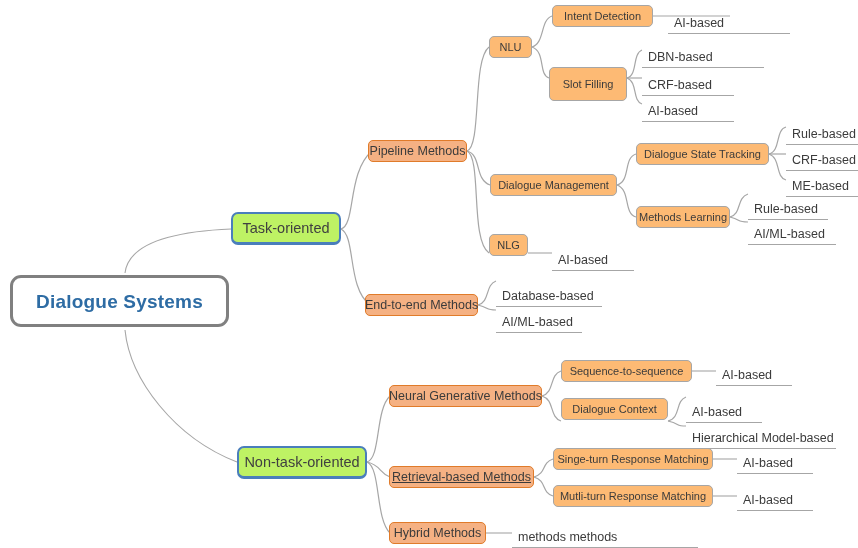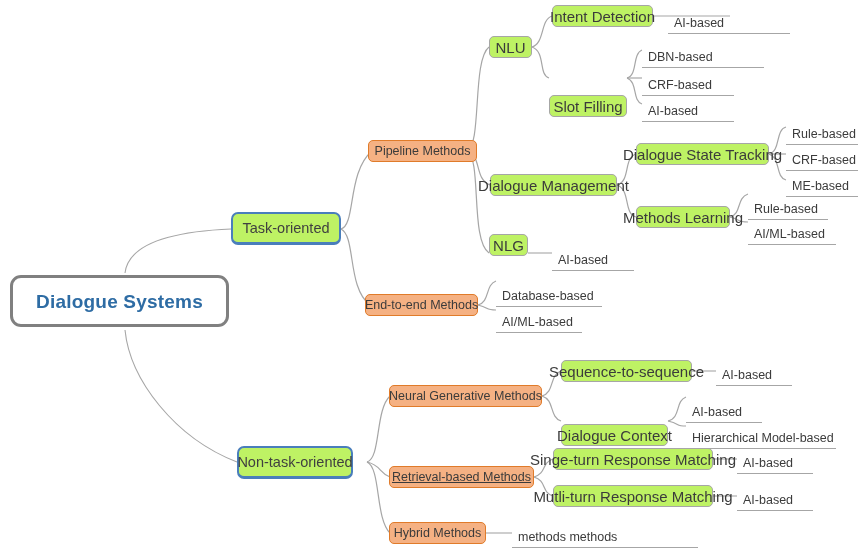--- a/index.html
+++ b/index.html
@@ -58,23 +58,23 @@
     border: 1.5px solid #E07B2A;
     border-radius: 5px;
     background: #F5B183;
     color: #3B3B3B;
     font-size: 12.5px;
   }
   
   .node.gray {
     border: 1.5px solid #A6A6A6;
     border-radius: 5px;
-    background: #bef264;
+    background: #fdba74;
     color: #3B3B3B;
-    font-size: 15px;
+    font-size: 11px;
   }
   
   .leaf {
     position: absolute;
     box-sizing: border-box;
     color: #3B3B3B;
     font-size: 12.5px;
     white-space: nowrap;
     line-height: 1;
   }
@@ -154,25 +154,25 @@
   </svg>
 
   <div class="node root" style="left:10px; top:275px; width:219px; height:52px;">
     <span>Dialogue Systems</span>
   </div>
 
   <div class="node blue" style="left:231px; top:212px; width:110px; height:33px;">
     <span>Task-oriented</span>
   </div>
 
-  <div class="node blue" style="left:237px; top:446px; width:116px; height:33px;">
+  <div class="node blue" style="left:237px; top:446px; width:130px; height:33px;">
     <span>Non-task-oriented</span>
   </div>
 
-  <div class="node orange" style="left:368px; top:140px; width:109px; height:22px;">
+  <div class="node orange" style="left:368px; top:140px; width:99px; height:22px;">
     <span>Pipeline Methods</span>
   </div>
 
   <div class="node orange" style="left:365px; top:294px; width:113px; height:22px;">
     <span>End-to-end Methods</span>
   </div>
 
   <div class="node orange" style="left:389px; top:385px; width:153px; height:22px;">
     <span>Neural Generative Methods</span>
   </div>
@@ -194,37 +194,37 @@
   </div>
 
   <div class="node gray" style="left:489px; top:234px; width:39px; height:22px;">
     <span>NLG</span>
   </div>
 
   <div class="node gray" style="left:552px; top:5px; width:101px; height:22px;">
     <span>Intent Detection</span>
   </div>
 
-  <div class="node gray" style="left:549px; top:67px; width:78px; height:22px;margin-top:28px;">
+  <div class="node gray" style="left:549px; top:67px; width:78px; height:34px;">
     <span>Slot Filling</span>
   </div>
 
   <div class="node gray" style="left:636px; top:143px; width:133px; height:22px;">
     <span>Dialogue State Tracking</span>
   </div>
 
   <div class="node gray" style="left:636px; top:206px; width:94px; height:22px;">
     <span>Methods Learning</span>
   </div>
 
   <div class="node gray" style="left:561px; top:360px; width:131px; height:22px;">
     <span>Sequence-to-sequence</span>
   </div>
 
-  <div class="node gray" style="left:561px; top:424px; width:107px; height:22px;">
+  <div class="node gray" style="left:561px; top:398px; width:107px; height:22px;">
     <span>Dialogue Context</span>
   </div>
 
   <div class="node gray" style="left:553px; top:448px; width:160px; height:22px;">
     <span>Singe-turn Response Matching</span>
   </div>
 
   <div class="node gray" style="left:553px; top:485px; width:160px; height:22px;">
     <span>Mutli-turn Response Matching</span>
   </div>

